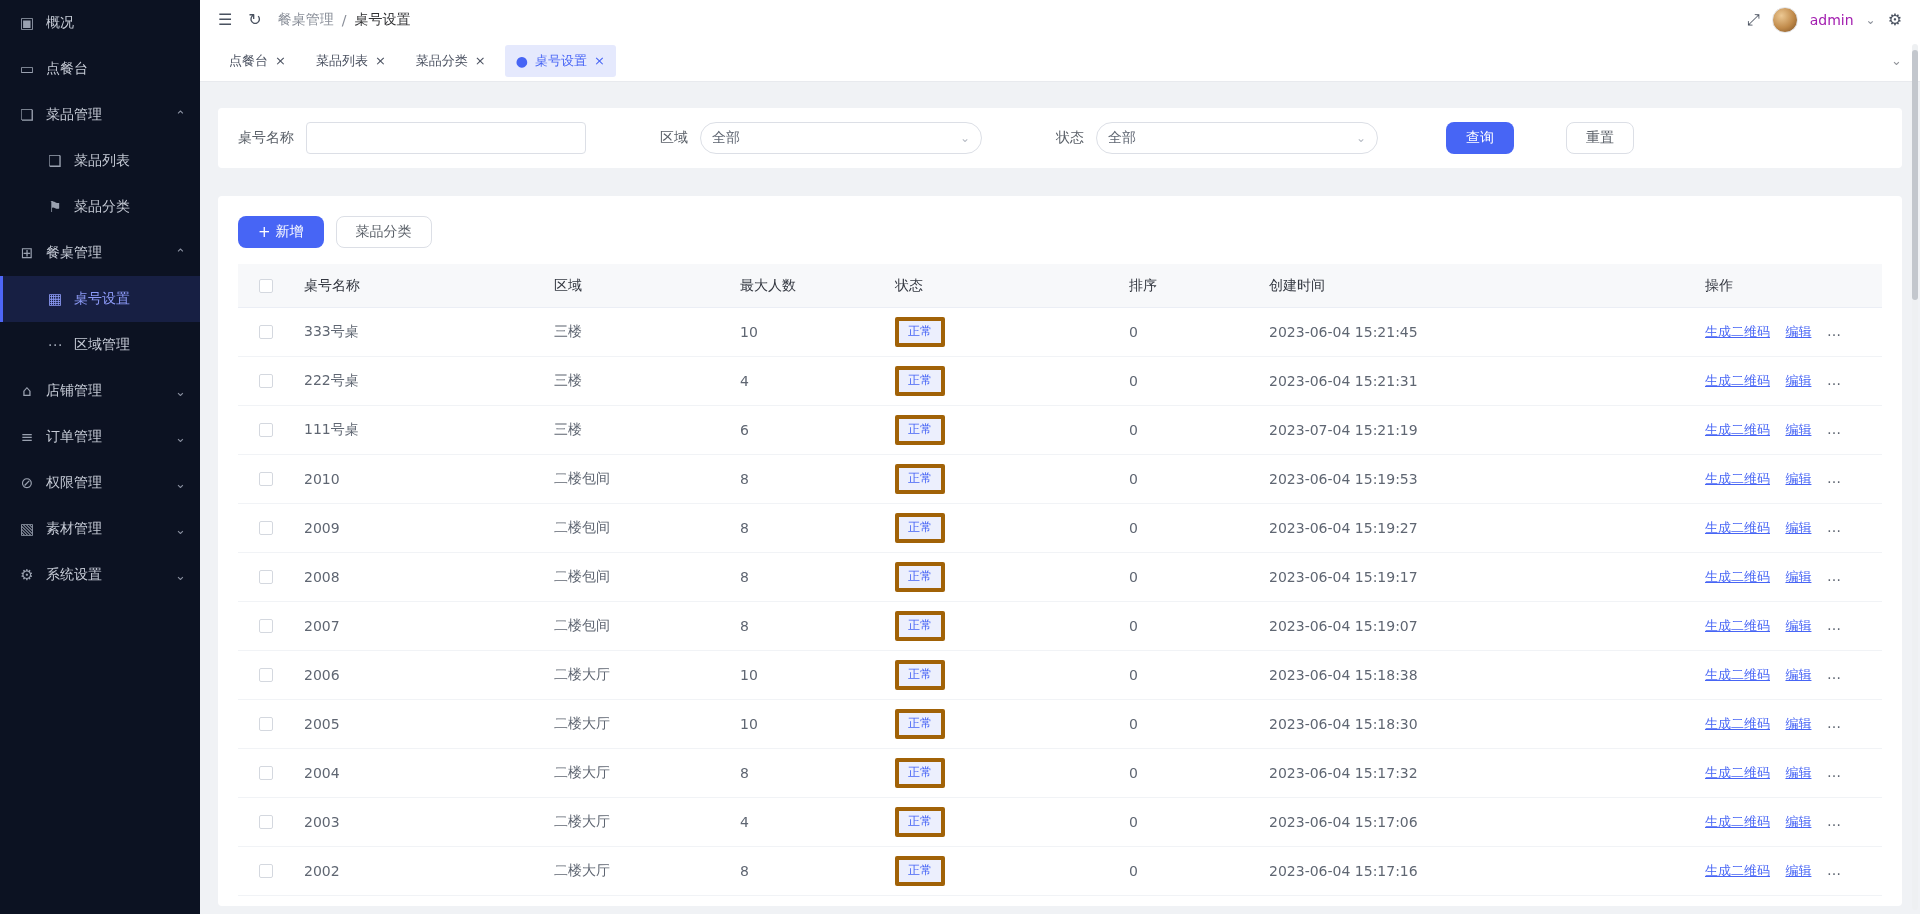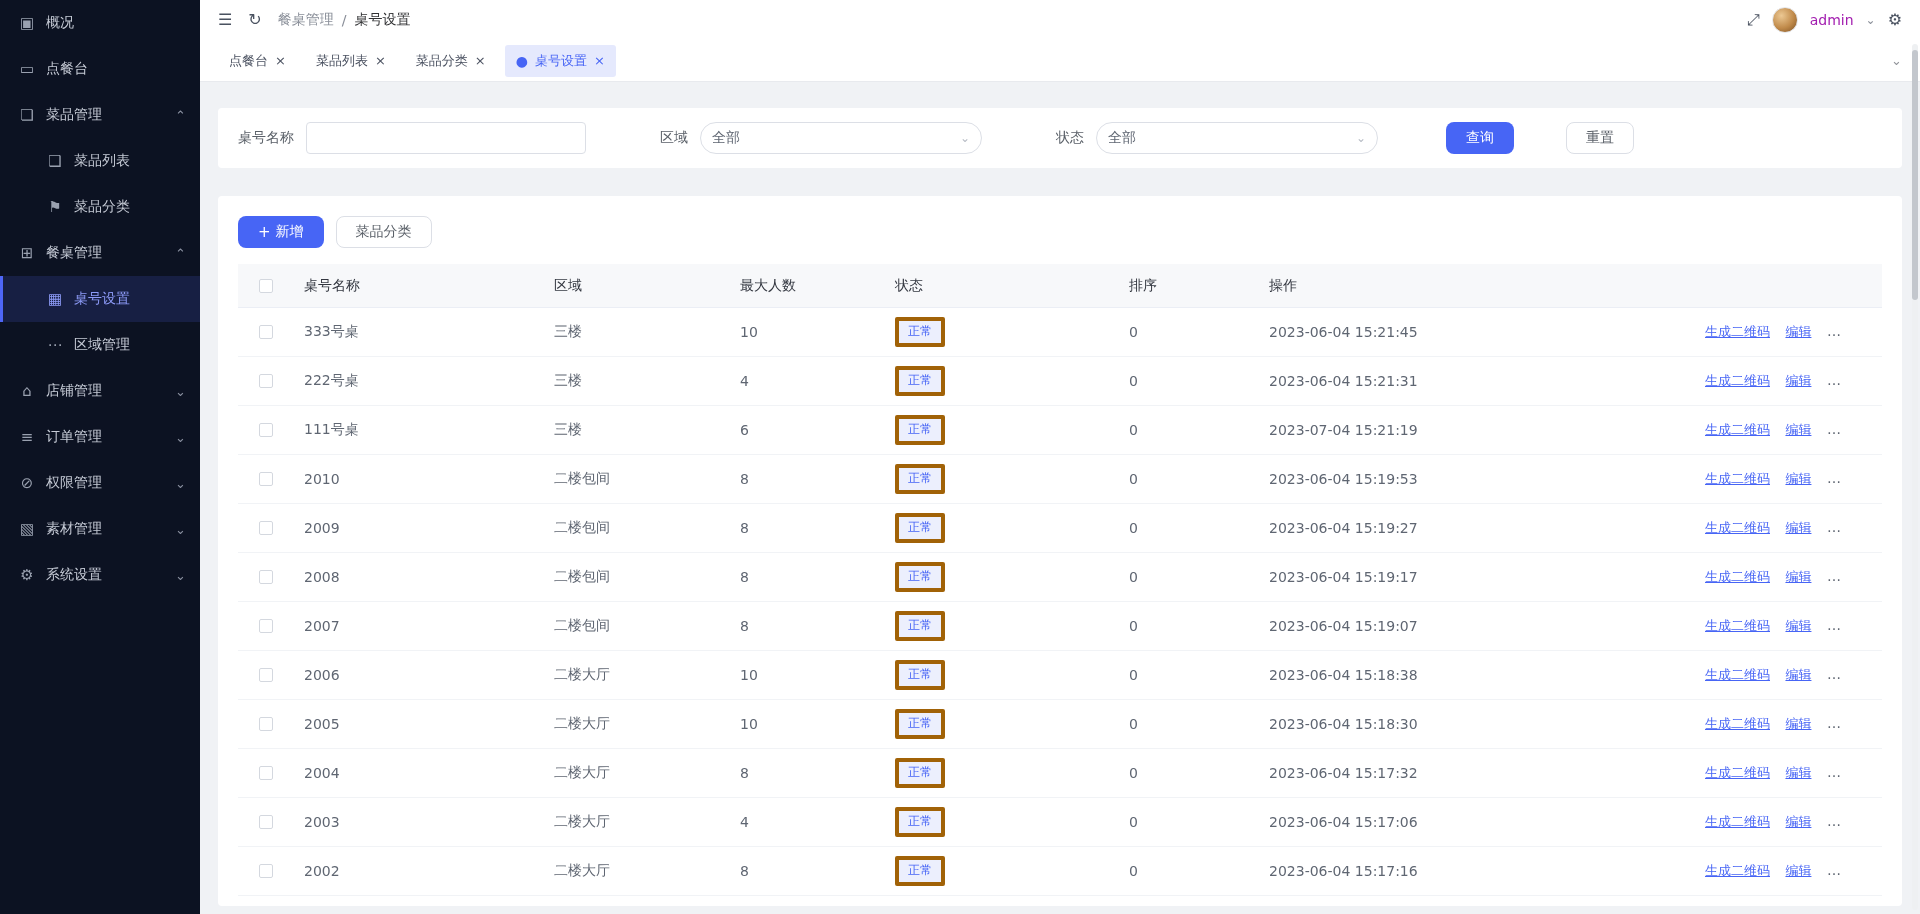--- a/index.html
+++ b/index.html
@@ -239,20 +239,21 @@
           <div class="thead">
             <div class="cell c-check">
               <span class="checkbox"></span>
             </div>
 
           <div class="cell c-name">桌号名称</div>
               <div class="cell c-area">区域</div>
               <div class="cell c-max">最大人数</div>
               <div class="cell c-status">状态</div>
               <div class="cell c-sort">排序</div>
+              <div class="cell c-created">创建时间</div>
               <div class="cell c-actions">操作</div>
             </div>
           <div class="tbody">
               <div class="trow">
     <div class="cell c-check">
       <span class="checkbox"></span>
     </div>
     <div class="cell c-name">333号桌</div>
     <div class="cell c-area">三楼</div>
     <div class="cell c-max">10</div>

